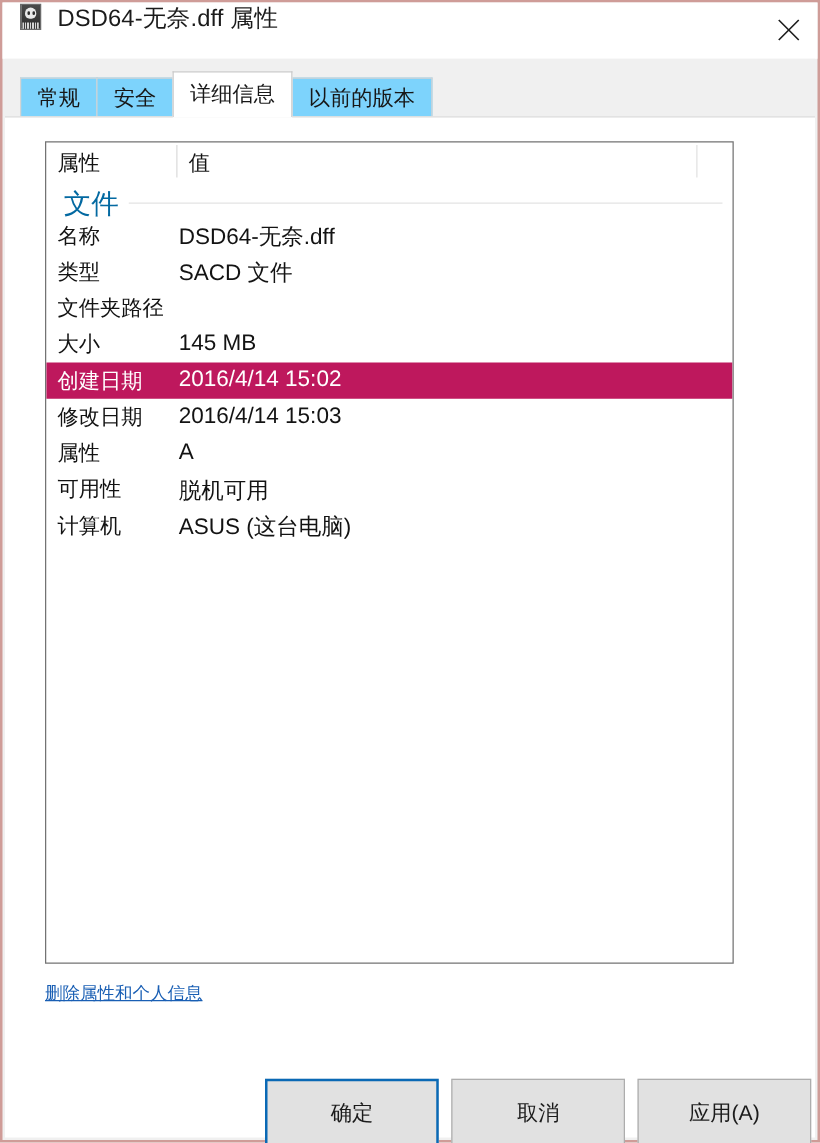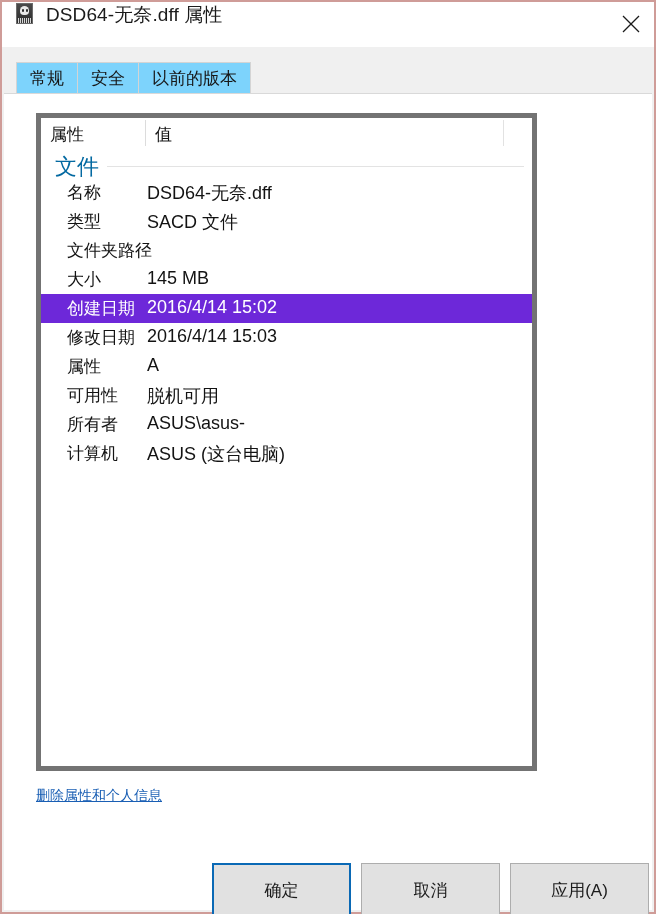--- a/index.html
+++ b/index.html
@@ -141,24 +141,24 @@
     right: 2px; bottom: 2px;
     background: #ffffff;
     border-top: 1px solid #d9d9d9;
   }
 
   
   .listbox {
     position: absolute;
     left: 32px;
     top: 19px;
-    width: 501px;
+    width: 551px;
     height: 658px;
     background: #ffffff;
-    border: 5px solid #737373;
+    border: 1px solid #737373;
     box-sizing: border-box;
     overflow: hidden;
   }
   .col-head {
     position: relative;
     height: 31px;
   }
   .col-head .h-attr {
     position: absolute;
     left: 9px; top: 5px;
@@ -202,34 +202,34 @@
     height: 1px;
     background: #e3e3e3;
   }
 
   .row {
     position: relative;
     height: 29px;
   }
   .row .r-label {
     position: absolute;
-    left: 26px; top: 3px;
+    left: 9px; top: 3px;
     font-size: 17px;
     color: #131313;
     white-space: nowrap;
   }
   .row .r-value {
     position: absolute;
     left: 106px; top: 3px;
     font-size: 18px;
     color: #131313;
     white-space: nowrap;
   }
   .row.selected {
-    background: #6d28d9;
+    background: #be185d;
     text-decoration: underline;
   }
   .row.selected .r-label,
   .row.selected .r-value {
     color: #ffffff;
   }
 
   
   .link-row {
     position: absolute;
@@ -290,20 +290,21 @@
         <line x1="2" y1="2" x2="18" y2="18" stroke="#1b1b1b" stroke-width="1.3"></line>
         <line x1="18" y1="2" x2="2" y2="18" stroke="#1b1b1b" stroke-width="1.3"></line>
       </svg>
     </div>
   </div>
 
   <div class="tabstrip">
     <div class="tabs">
       <div class="tab">常规</div>
       <div class="tab">安全</div>
+      <div class="tab active">详细信息</div>
       <div class="tab">以前的版本</div>
     </div>
   </div>
 
   <div class="panel">
 
     <div class="listbox">
 
       <div class="col-head">
         <div class="h-attr">属性</div>
@@ -342,24 +343,20 @@
       </div>
       <div class="row">
         <div class="r-label">属性</div>
         <div class="r-value">A</div>
       </div>
       <div class="row">
         <div class="r-label">可用性</div>
         <div class="r-value">脱机可用</div>
       </div>
       <div class="row">
-        <div class="r-label">所有者</div>
-        <div class="r-value">ASUS\asus-</div>
-      </div>
-      <div class="row">
         <div class="r-label">计算机</div>
         <div class="r-value">ASUS (这台电脑)</div>
       </div>
 
     </div>
 
     <div class="link-row">
       <span class="prop-link">删除属性和个人信息</span>
     </div>
 

